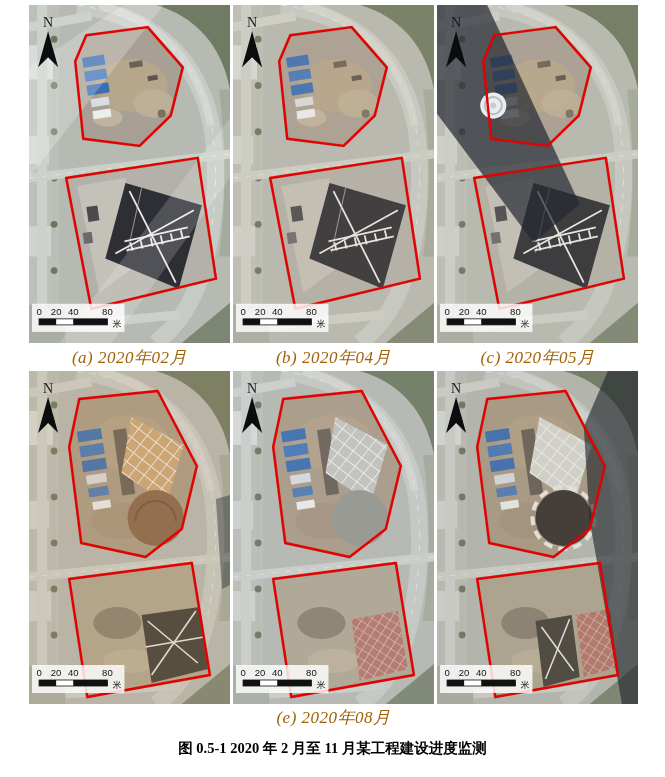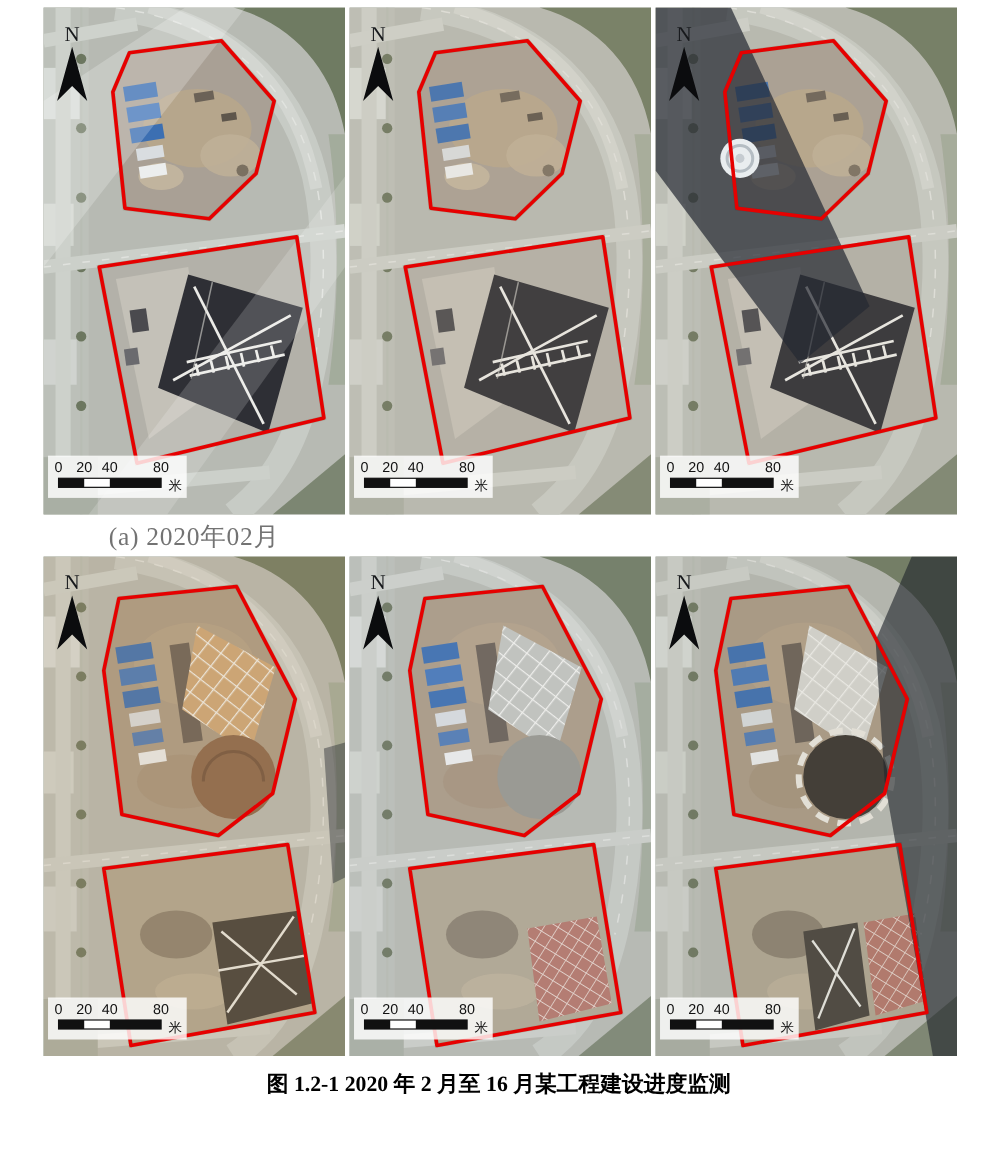--- a/index.html
+++ b/index.html
@@ -5,21 +5,21 @@
   html,body{margin:0;padding:0;background:#ffffff;}
   body{width:665px;height:777px;overflow:hidden;font-family:"Liberation Serif",serif;}
   .figure{padding-top:5px;}
   .grid-row{display:flex;gap:3px;margin-left:29px;width:609px;}
   .cell{width:201px;display:flex;flex-direction:column;}
   .sat{width:201px;background:#b7bab3;}
   .row1 .sat{height:338px;}
   .row2 .sat{height:333px;}
   .sat svg{display:block;width:100%;height:100%;}
   .cap{height:28px;display:flex;align-items:center;justify-content:center;
-       font-size:17px;color:#737373;letter-spacing:0.5px;}
+       font-size:17px;color:#a16207;letter-spacing:0.5px;font-style:italic;}
   .row2 .cap{height:26px;}
   .figcap{margin-top:9px;text-align:center;font-weight:bold;font-size:14.5px;color:#000;}
 </style>
 </head>
 <body>
 
 <div class="figure">
 
   <div class="grid-row row1">
     <div class="cell">
@@ -208,20 +208,21 @@
         <text x="41" y="11" text-anchor="middle">40</text>
         <text x="75" y="11" text-anchor="middle">80</text>
               </g>
       <rect x="7" y="15" width="68" height="6" fill="#ffffff" stroke="#111" stroke-width="0.8"></rect>
       <rect x="7" y="15" width="17" height="6" fill="#111"></rect>
       <rect x="41" y="15" width="34" height="6" fill="#111"></rect>
       <text x="80" y="23" font-size="9" font-family="'Liberation Serif',serif" fill="#111">米</text>
             </g>
           </svg>
         </div>
+      <div class="cap">(b) 2020年04月</div>
     </div>
     <div class="cell">
       <div class="sat">
           <svg viewBox="0 0 200 336" preserveAspectRatio="none" xmlns="http://www.w3.org/2000/svg">
             <defs>
     <pattern id="lat-c" width="11" height="11" patternUnits="userSpaceOnUse" patternTransform="rotate(38)">
       <rect width="11" height="11" fill="#c8c8c2"></rect>
       <path d="M0 0H11M0 0V11" stroke="#f4f4f0" stroke-width="1.7"></path>
               </pattern>
     <pattern id="redp-c" width="8" height="8" patternUnits="userSpaceOnUse" patternTransform="rotate(32)">
@@ -310,20 +311,21 @@
         <text x="41" y="11" text-anchor="middle">40</text>
         <text x="75" y="11" text-anchor="middle">80</text>
               </g>
       <rect x="7" y="15" width="68" height="6" fill="#ffffff" stroke="#111" stroke-width="0.8"></rect>
       <rect x="7" y="15" width="17" height="6" fill="#111"></rect>
       <rect x="41" y="15" width="34" height="6" fill="#111"></rect>
       <text x="80" y="23" font-size="9" font-family="'Liberation Serif',serif" fill="#111">米</text>
             </g>
           </svg>
         </div>
+      <div class="cap">(c) 2020年05月</div>
     </div>
   </div>
 
   <div class="grid-row row2">
     <div class="cell">
       <div class="sat">
           <svg viewBox="0 0 200 333" preserveAspectRatio="none" xmlns="http://www.w3.org/2000/svg">
             <defs>
     <pattern id="lat-d" width="11" height="11" patternUnits="userSpaceOnUse" patternTransform="rotate(38)">
       <rect width="11" height="11" fill="#cfa878"></rect>
@@ -484,20 +486,21 @@
         <text x="41" y="11" text-anchor="middle">40</text>
         <text x="75" y="11" text-anchor="middle">80</text>
               </g>
       <rect x="7" y="15" width="68" height="6" fill="#ffffff" stroke="#111" stroke-width="0.8"></rect>
       <rect x="7" y="15" width="17" height="6" fill="#111"></rect>
       <rect x="41" y="15" width="34" height="6" fill="#111"></rect>
       <text x="80" y="23" font-size="9" font-family="'Liberation Serif',serif" fill="#111">米</text>
             </g>
           </svg>
         </div>
+      <div class="cap">(e) 2020年08月</div>
     </div>
     <div class="cell">
       <div class="sat">
           <svg viewBox="0 0 200 333" preserveAspectRatio="none" xmlns="http://www.w3.org/2000/svg">
             <defs>
     <pattern id="lat-f" width="11" height="11" patternUnits="userSpaceOnUse" patternTransform="rotate(38)">
       <rect width="11" height="11" fill="#d8d8d2"></rect>
       <path d="M0 0H11M0 0V11" stroke="#f4f4f0" stroke-width="1.7"></path>
               </pattern>
     <pattern id="redp-f" width="8" height="8" patternUnits="userSpaceOnUse" patternTransform="rotate(32)">
@@ -574,14 +577,14 @@
       <rect x="7" y="15" width="68" height="6" fill="#ffffff" stroke="#111" stroke-width="0.8"></rect>
       <rect x="7" y="15" width="17" height="6" fill="#111"></rect>
       <rect x="41" y="15" width="34" height="6" fill="#111"></rect>
       <text x="80" y="23" font-size="9" font-family="'Liberation Serif',serif" fill="#111">米</text>
             </g>
           </svg>
         </div>
     </div>
   </div>
 
-  <div class="figcap">图 1.2-1 2020 年 2 月至 16 月某工程建设进度监测</div>
+  <div class="figcap">图 0.5-1 2020 年 2 月至 11 月某工程建设进度监测</div>
 </div>
 
 </body></html>

